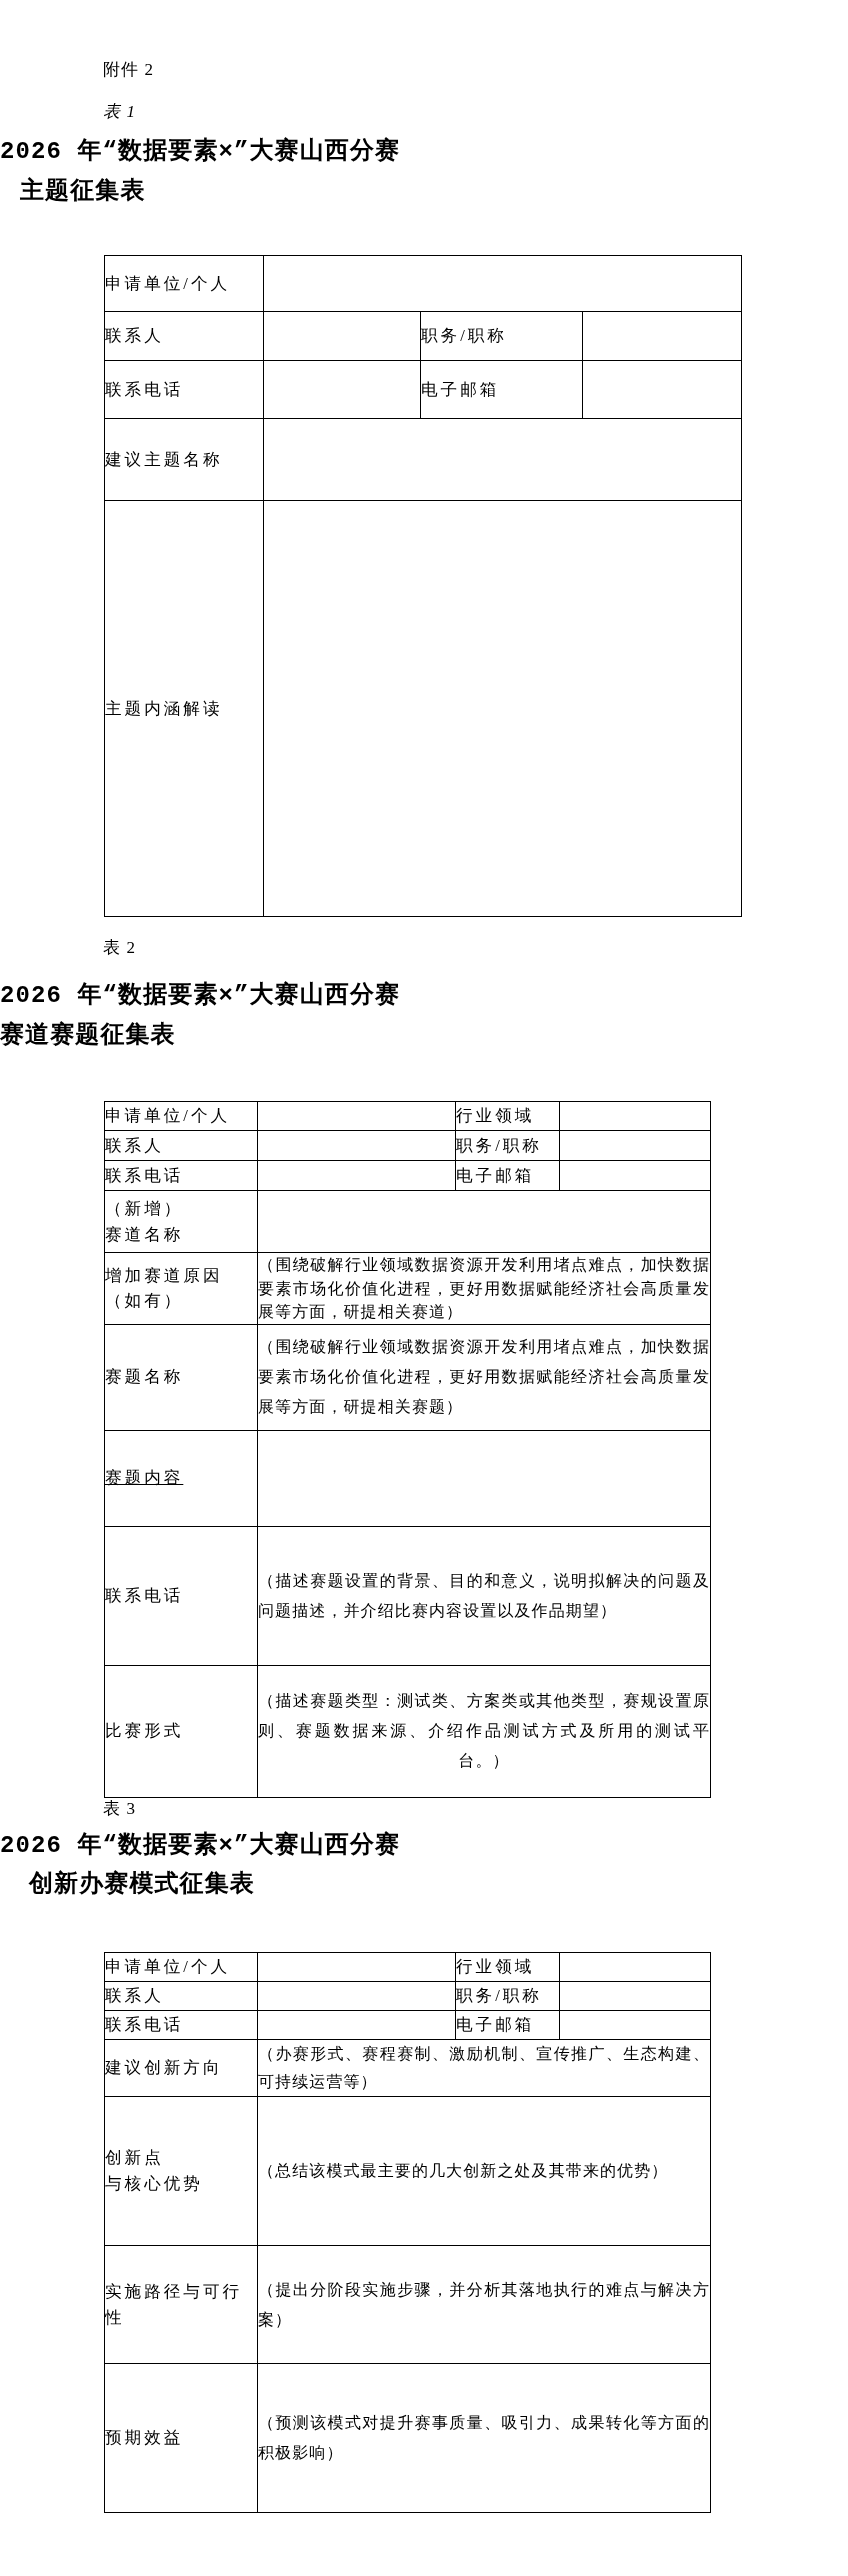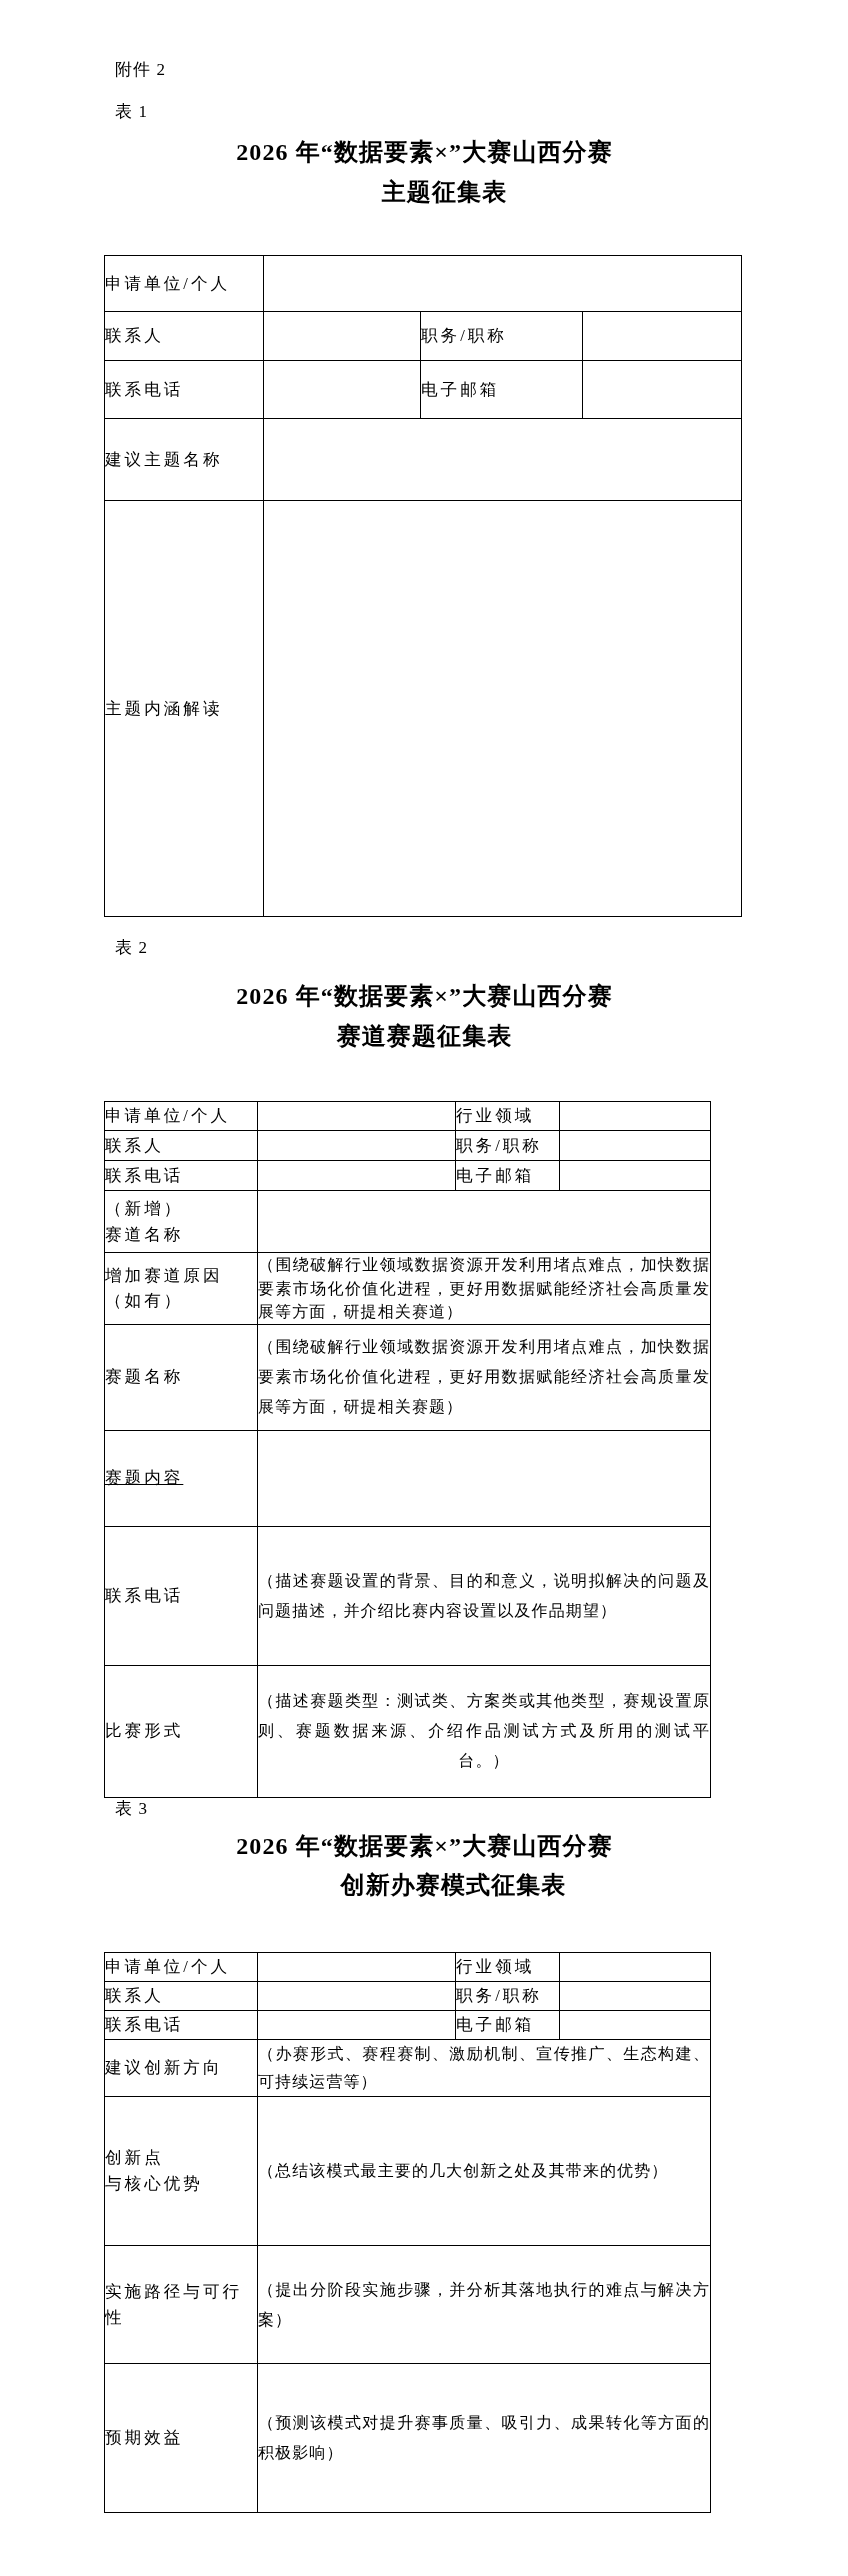--- a/index.html
+++ b/index.html
@@ -16,32 +16,32 @@
     color: #000000;
     overflow: hidden;
   }
   .side-label {
     position: absolute;
     left: 103px;
     font-size: 17px;
     line-height: 20.3px;
     letter-spacing: 1.1px;
     white-space: nowrap;
-    margin-left: 12px;
   }
   .doc-title {
     position: absolute;
     left: 0;
     width: 100%;
-    text-align: center;
+    text-align: left;
     font-size: 24px;
     font-weight: bold;
     letter-spacing: 1.1px;
     line-height: 28px;
     white-space: nowrap;
+    font-family: Liberation Mono, monospace;
   }
   table.form {
     position: absolute;
     border-collapse: collapse;
     table-layout: fixed;
     border: 1.1px solid #000;
   }
   table.form td {
     border: 0.8px solid #000;
     vertical-align: middle;
@@ -69,21 +69,21 @@
   td.hint-mid   { line-height: 28px; }
   td.last-center { text-align-last: center; }
 </style>
 </head>
 <body>
 
 <div class="page">
 
   <div class="side-label" style="top:60px;">附件 2</div>
 
-  <div class="side-label" style="top:102px;">表 1</div>
+  <div class="side-label" style="top:102px;font-style:italic;">表 1</div>
   <div class="doc-title" style="top:138px;">2026 年“数据要素×”大赛山西分赛</div>
   <div class="doc-title" style="top:178px;padding-left:20px;">主题征集表</div>
 
   <table class="form" style="left:104px; top:255px; width:637px; height:661px;">
     <colgroup>
         <col style="width:159px">
         <col style="width:157px">
         <col style="width:162px">
         <col style="width:159px">
       </colgroup>

